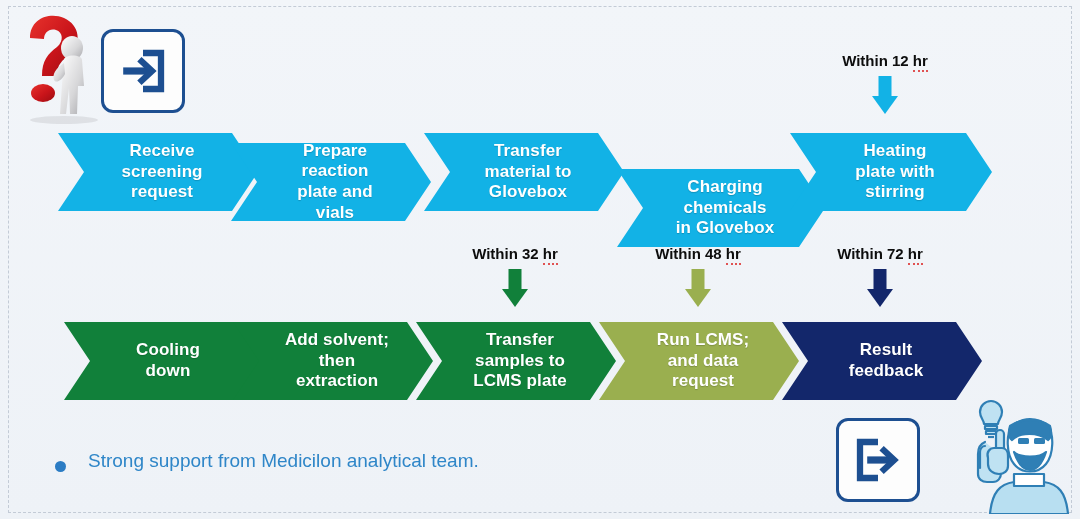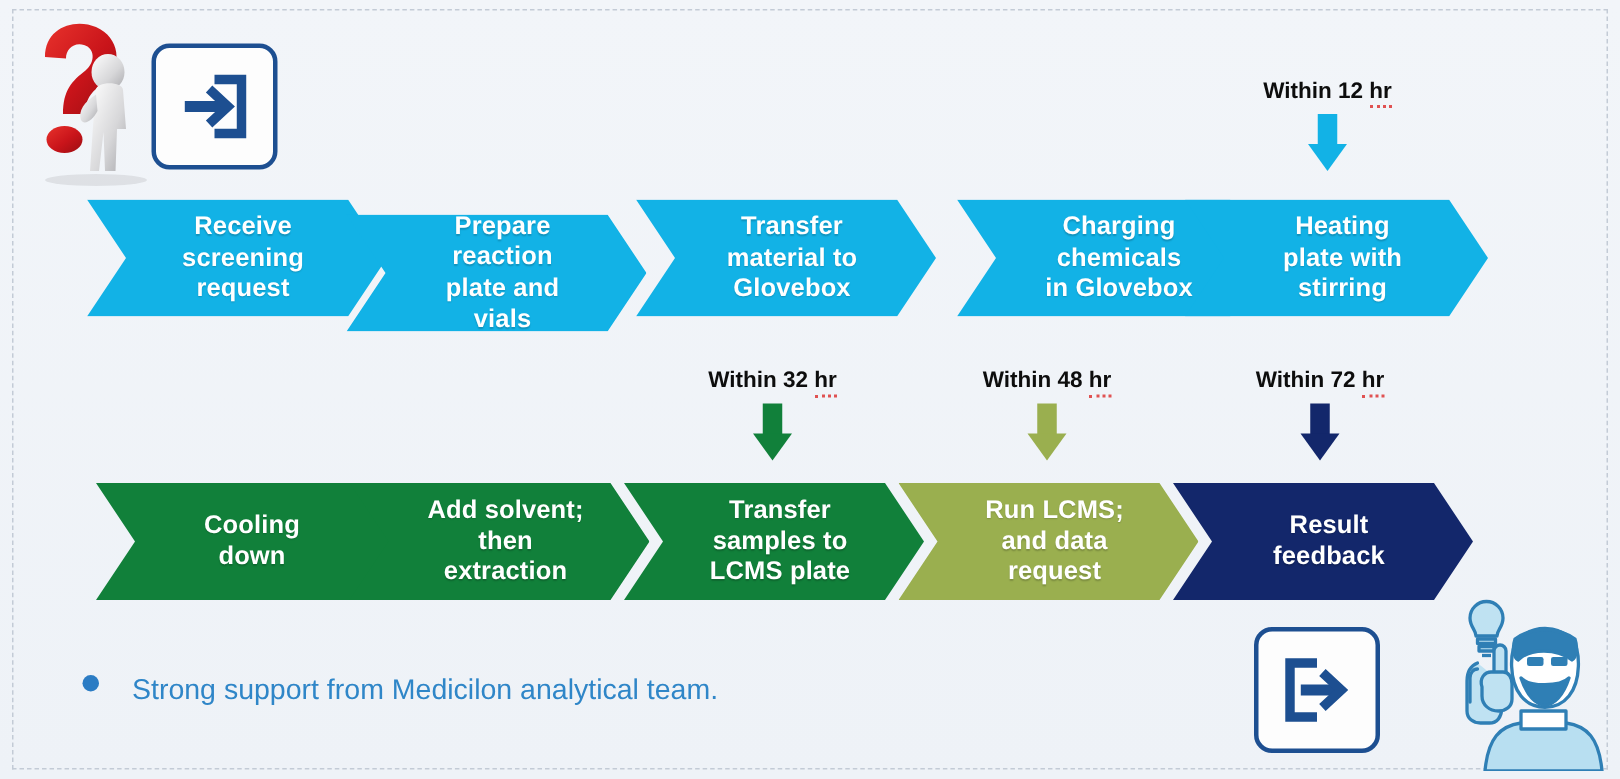--- a/index.html
+++ b/index.html
@@ -65,21 +65,21 @@
     position:absolute;left:50%;transform:translateX(-50%);
     top:20px;width:0;height:0;
     border-left:13px solid transparent;
     border-right:13px solid transparent;
     border-top-width:18px;border-top-style:solid;
   }
 
   
   #bullet-row{
     position:absolute;left:55px;top:450px;
-    display:flex;align-items:flex-start;gap:22px;
+    display:flex;align-items:flex-end;gap:22px;
   }
   #bullet-dot{
     width:11px;height:11px;border-radius:50%;
     background:#2b7cc4;flex:0 0 auto;
   }
   #bullet-text{
     font-size:19px;color:#2f86c8;white-space:nowrap;
   }
 
   
@@ -139,21 +139,21 @@
     <span class="lbl">Prepare
 reaction
 plate and
 vials</span>
   </div>
   <div class="chev row1" style="left:424px;width:200px;background:#12b2e6;">
     <span class="lbl">Transfer
 material to
 Glovebox</span>
   </div>
-  <div class="chev row1" style="left:638px;width:208px;background:#12b2e6;">
+  <div class="chev row1" style="left:617px;width:208px;background:#12b2e6;margin-top:36px;">
     <span class="lbl">Charging
 chemicals
 in Glovebox</span>
   </div>
   <div class="chev row1" style="left:790px;width:202px;background:#12b2e6;">
     <span class="lbl">Heating
 plate with
 stirring</span>
   </div>
 

